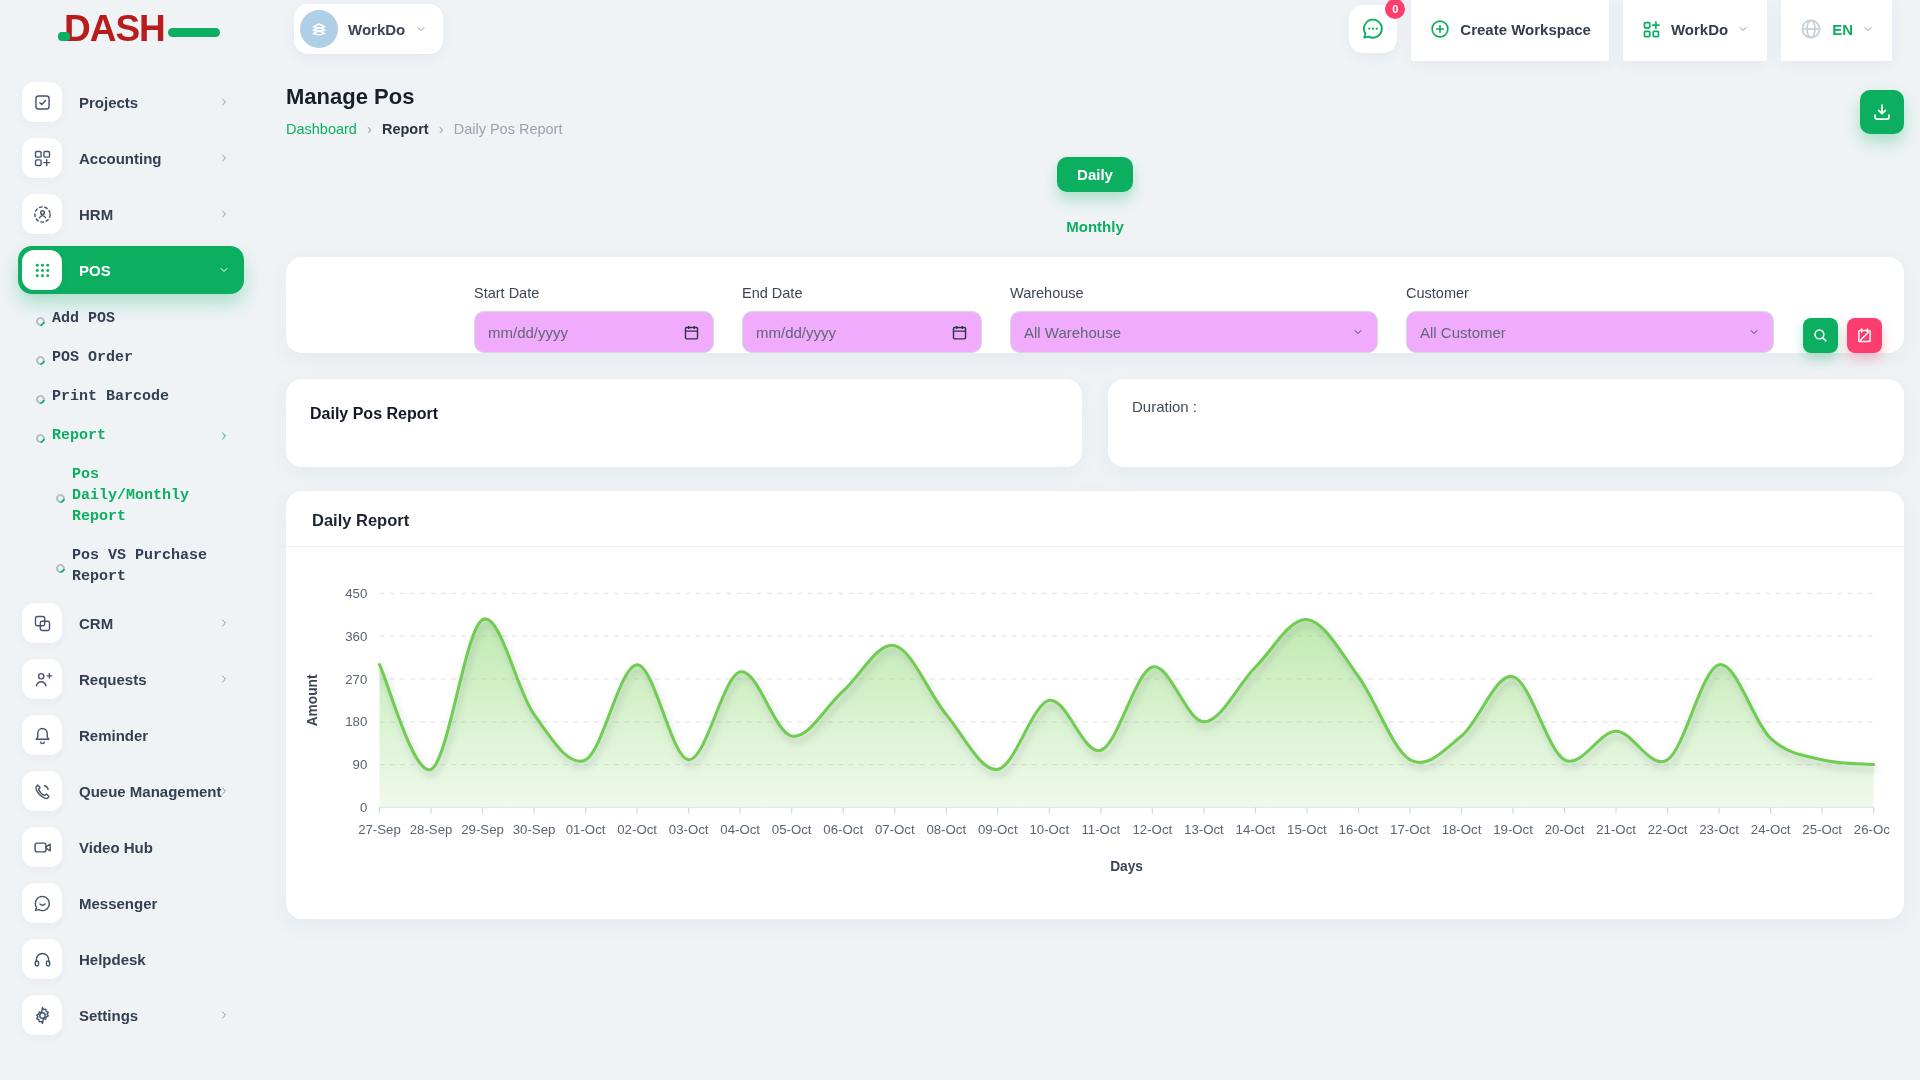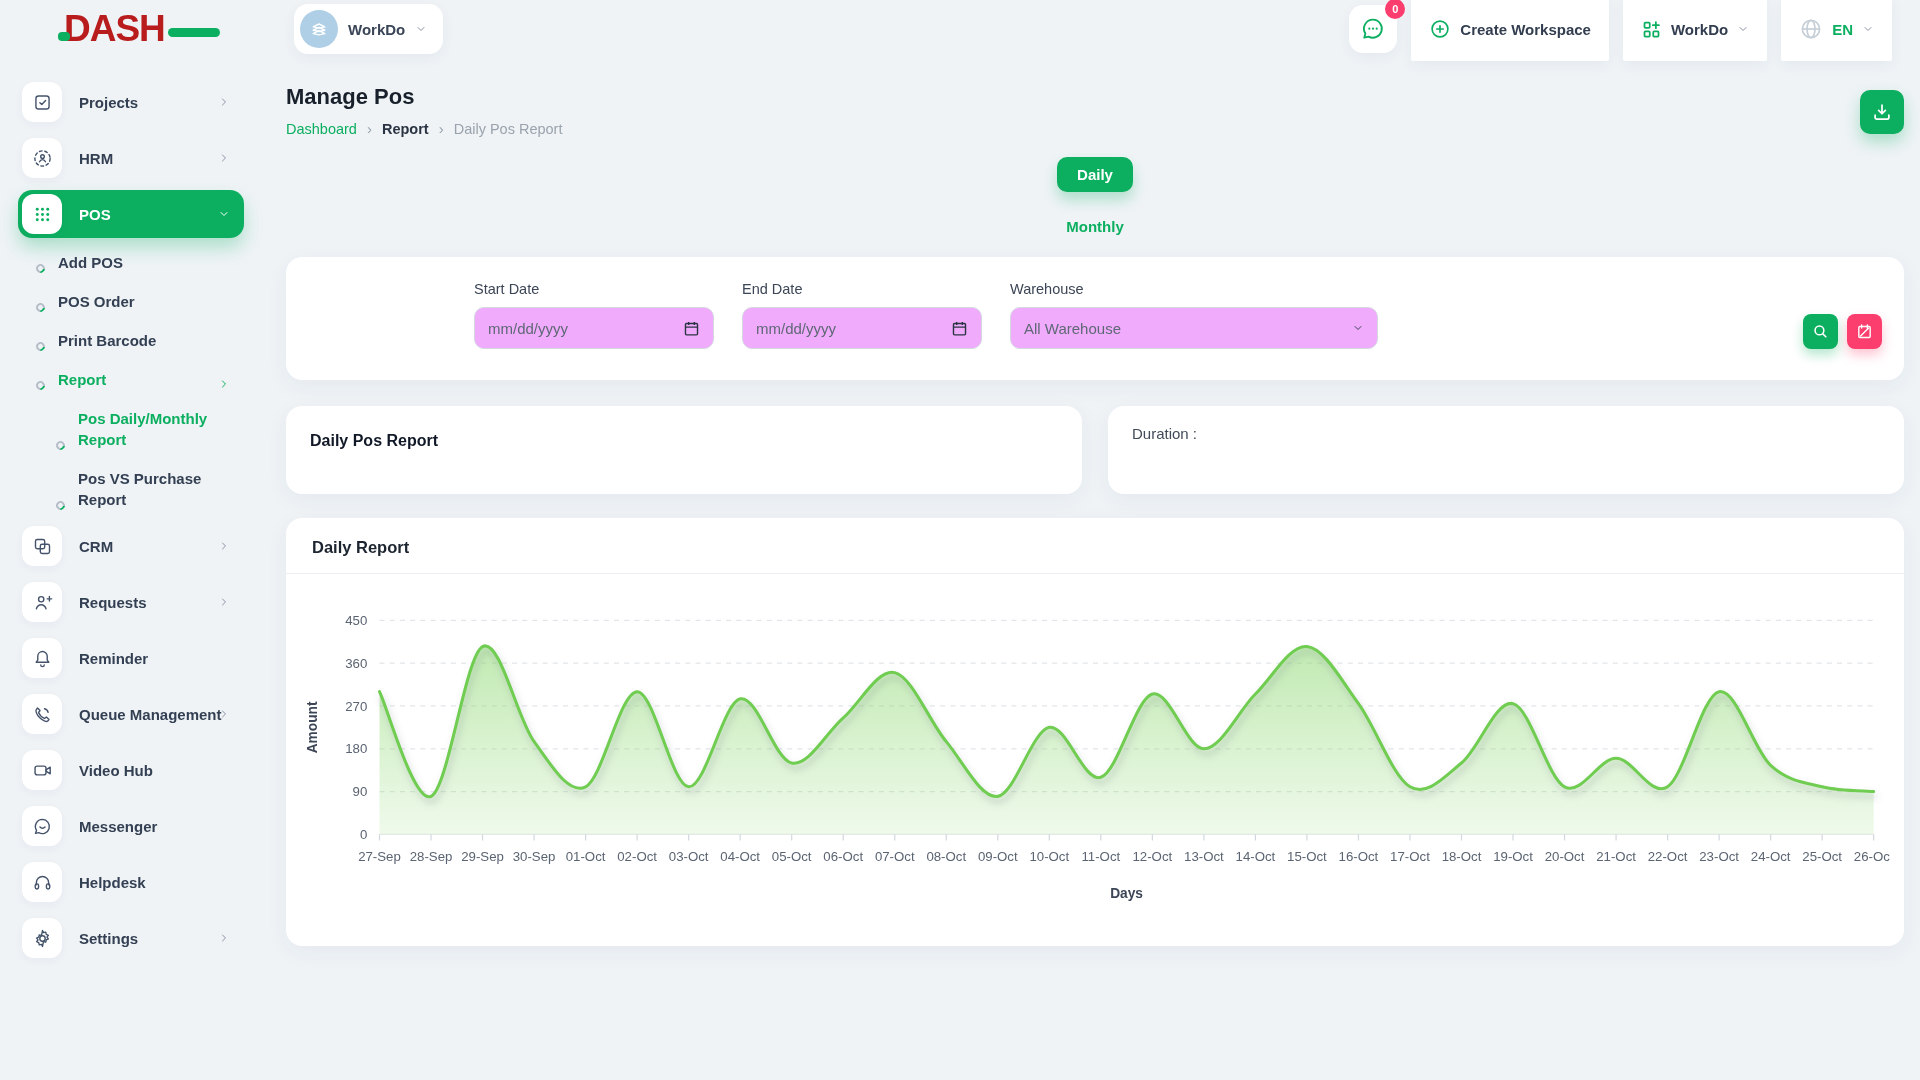--- a/index.html
+++ b/index.html
@@ -39,21 +39,21 @@
   aside { position:absolute; left:0; top:58px; width:262px; bottom:0; padding:20px 0 0 0; }
   .s-item { display:flex; align-items:center; gap:17px; height:48px; margin:0 18px 8px 18px; padding-left:4px;
     border-radius:14px; cursor:pointer; position:relative; }
   .s-icon { width:40px; height:40px; border-radius:12px; background:#fff; display:grid; place-items:center;
     box-shadow:0 3px 10px rgba(40,60,90,.04); flex:none; }
   .s-label { font-size:15px; font-weight:600; color:#333f52; }
   .s-chev { position:absolute; right:14px; }
   .s-item.active { background:var(--green); box-shadow:0 10px 18px rgba(12,175,96,.28); }
   .s-item.active .s-label { color:#fff; }
   .s-item.active .chev path { stroke:#fff; }
-  .s-sub { display:flex; align-items:flex-end; gap:13px; margin:0 18px 6px 36px; padding:6px 0; cursor:pointer; position:relative; }
+  .s-sub { display:flex; align-items:center; gap:7px; margin:0 18px 6px 36px; padding:6px 0; cursor:pointer; position:relative;font-family:Liberation Mono, monospace; }
   .s-sub .bullet { width:9px; height:9px; border-radius:50%; border:2px solid #b4bcc7; border-bottom-color:var(--green);
     transform:rotate(-40deg); margin-top:5px; flex:none; }
   .s-sub .s-label { font-size:15px; font-weight:600; color:#333f52; line-height:1.4; }
   .s-sub.green .s-label { color:var(--green); }
   .s-sub.lvl2 { margin-left:56px; }
   .s-sub.lvl2 .s-label { max-width:150px; }
 
   
   main { position:absolute; left:262px; top:58px; right:0; bottom:0; padding:26px 16px 0 24px; }
   .page-head { display:flex; justify-content:space-between; align-items:flex-start; }
@@ -64,21 +64,21 @@
   .bc-mid { color:#2b3442; font-weight:600; cursor:pointer; }
   .bc-last { color:#9aa3ad; }
   .dl-btn { width:44px; height:44px; border:none; border-radius:10px; background:var(--green); display:grid;
     place-items:center; cursor:pointer; box-shadow:0 8px 16px rgba(12,175,96,.3); margin-top:6px; }
   .tabs { display:flex; align-items:center; gap:26px; margin-top:20px;flex-direction:column; }
   .tab-active { background:var(--green); color:#fff; font-size:15px; font-weight:600; border:none; border-radius:10px;
     padding:9px 20px; cursor:pointer; box-shadow:0 8px 14px rgba(12,175,96,.28); font-family:inherit; }
   .tab-link { background:none; border:none; color:var(--green); font-size:15px; font-weight:600; cursor:pointer; font-family:inherit; }
 
   .card { background:#fff; border-radius:16px; box-shadow:0 6px 22px rgba(40,60,90,.05); }
-  .filter-card { margin-top:22px; height:123px; display:flex; gap:28px; padding:24px 22px 0 188px; }
+  .filter-card { margin-top:22px; height:96px; display:flex; gap:28px; padding:24px 22px 0 188px;align-items:flex-end; }
   .field label { display:block; font-size:14.5px; color:#3c4656; margin-bottom:10px; }
   .input { height:42px; border:1px solid #d4d9e0; border-radius:10px; display:flex; align-items:center;
     justify-content:space-between; padding:0 13px; font-size:15px; color:#5f6876; cursor:pointer; background:#f0abfc; }
   .w-date { width:240px; }
   .w-sel { width:368px; }
   .filter-actions { margin-left:auto; display:flex; gap:9px; margin-top:33px; }
   .sq { width:35px; height:35px; border:none; border-radius:8px; display:grid; place-items:center; cursor:pointer; }
   .sq.green { background:var(--green); box-shadow:0 6px 12px rgba(12,175,96,.3); }
   .sq.pink { background:var(--danger); box-shadow:0 6px 12px rgba(251,62,110,.3); }
 
@@ -177,20 +177,36 @@
       <span class="s-label">Projects</span>
       <span class="s-chev">
         <svg class="chev" viewBox="0 0 24 24">
           <path d="M9 6l6 6-6 6"></path>
         </svg>
       </span>
     </div>
     <div class="s-item">
       <span class="s-icon">
         <svg width="21" height="21" viewBox="0 0 24 24">
+          <rect class="stk" x="4" y="4" width="6.4" height="6.4" rx="1.4"></rect>
+          <rect class="stk" x="13.6" y="4" width="6.4" height="6.4" rx="1.4"></rect>
+          <rect class="stk" x="4" y="13.6" width="6.4" height="6.4" rx="1.4"></rect>
+          <path class="stk" d="M16.8 13.4v6.6M13.5 16.7h6.6"></path>
+        </svg>
+      </span>
+      <span class="s-label">Accounting</span>
+      <span class="s-chev">
+        <svg class="chev" viewBox="0 0 24 24">
+          <path d="M9 6l6 6-6 6"></path>
+        </svg>
+      </span>
+    </div>
+    <div class="s-item">
+      <span class="s-icon">
+        <svg width="21" height="21" viewBox="0 0 24 24">
           <circle class="stk" cx="12" cy="12" r="8.7" stroke-dasharray="3.1 3.1"></circle>
           <circle class="stk" cx="12" cy="9.8" r="2.1"></circle>
           <path class="stk" d="M8.6 15.8c.7-1.7 1.9-2.5 3.4-2.5s2.7.8 3.4 2.5"></path>
         </svg>
       </span>
       <span class="s-label">HRM</span>
       <span class="s-chev">
         <svg class="chev" viewBox="0 0 24 24">
           <path d="M9 6l6 6-6 6"></path>
         </svg>
@@ -391,20 +407,29 @@
               <rect x="3.5" y="5" width="17" height="16" rx="1.5"></rect>
               <path d="M3.5 10h17M8 2.8V7M16 2.8V7"></path>
             </g>
           </svg>
       </div>
     </div>
     <div class="field w-sel">
       <label>Warehouse</label>
       <div class="input">
         <span>All Warehouse</span>
+        <svg class="chev" viewBox="0 0 24 24">
+            <path d="M6 9l6 6 6-6" style="stroke:#3c4656"></path>
+          </svg>
+      </div>
+    </div>
+    <div class="field w-sel">
+      <label>Customer</label>
+      <div class="input">
+        <span>All Customer</span>
         <svg class="chev" viewBox="0 0 24 24">
             <path d="M6 9l6 6 6-6" style="stroke:#3c4656"></path>
           </svg>
       </div>
     </div>
     <div class="filter-actions">
       <button class="sq green">
         <svg width="17" height="17" viewBox="0 0 24 24">
             <g fill="none" stroke="#ffffff" stroke-width="2.2" stroke-linecap="round">
               <circle cx="10.5" cy="10.5" r="6.2"></circle>

